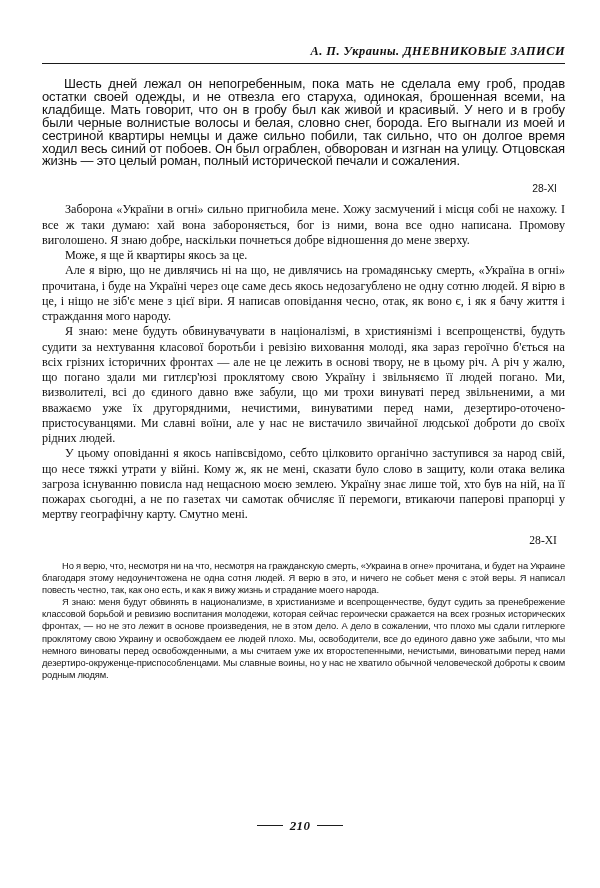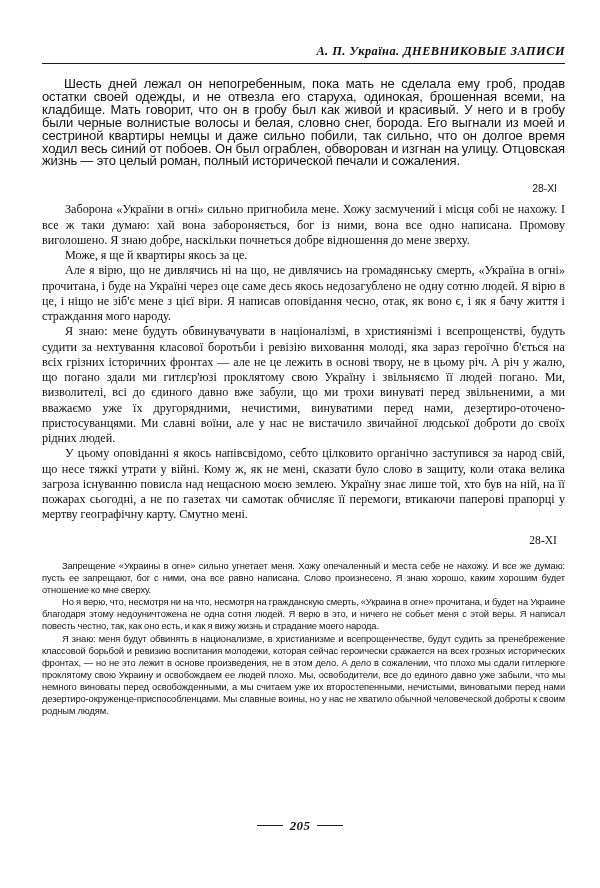--- a/index.html
+++ b/index.html
@@ -137,21 +137,21 @@
     margin: 0 7px;
   }
   .folio .num { letter-spacing: 0.4px; }
 </style>
 </head>
 <body>
 
 <div class="page">
 
   <div class="runhead">
-    <span class="runhead-text">А. П. Україна. ДНЕВНИКОВЫЕ ЗАПИСИ</span>
+    <span class="runhead-text">А. П. Украины. ДНЕВНИКОВЫЕ ЗАПИСИ</span>
     <div class="runhead-rule"></div>
   </div>
 
   <div class="column">
 
     <div class="block-ru-intro">
       <p>Шесть дней лежал он непогребенным, пока мать не сделала ему гроб, продав остатки своей одежды, и не отвезла его старуха, одинокая, брошенная всеми, на кладбище. Мать говорит, что он в гробу был как живой и красивый. У него и в гробу были черные волнистые волосы и белая, словно снег, борода. Его выгнали из моей и сестриной квартиры немцы и даже сильно побили, так сильно, что он долгое время ходил весь синий от побоев. Он был ограблен, обворован и изгнан на улицу. Отцовская жизнь — это целый роман, полный исторической печали и сожаления.</p>
     </div>
 
     <div class="gap-sm"></div>
@@ -162,24 +162,23 @@
       <p>Може, я ще й квартиры якось за це.</p>
       <p>Але я вірю, що не дивлячись ні на що, не дивлячись на громадянську смерть, «Україна в огні» прочитана, і буде на Україні через оце саме десь якось недозагублено не одну сотню людей. Я вірю в це, і ніщо не зіб'є мене з цієї віри. Я написав оповідання чесно, отак, як воно є, і як я бачу життя і страждання мого народу.</p>
       <p>Я знаю: мене будуть обвинувачувати в націоналізмі, в християнізмі і всепрощенстві, будуть судити за нехтування класової боротьби і ревізію виховання молоді, яка зараз героїчно б'ється на всіх грізних історичних фронтах — але не це лежить в основі твору, не в цьому річ. А річ у жалю, що погано здали ми гитлєр'юзі проклятому свою Україну і звільняємо її людей погано. Ми, визволителі, всі до єдиного давно вже забули, що ми трохи винуваті перед звільненими, а ми вважаємо уже їх другорядними, нечистими, винуватими перед нами, дезертиро-оточено-пристосуванцями. Ми славні воїни, але у нас не вистачило звичайної людської доброти до своїх рідних людей.</p>
       <p>У цьому оповіданні я якось напівсвідомо, себто цілковито органічно заступився за народ свій, що несе тяжкі утрати у війні. Кому ж, як не мені, сказати було слово в защиту, коли отака велика загроза існуванню повисла над нещасною моєю землею. Україну знає лише той, хто був на ній, на її пожарах сьогодні, а не по газетах чи самотак обчисляє її перемоги, втикаючи паперові прапорці у мертву географічну карту. Смутно мені.</p>
     </div>
 
     <div class="gap-xs"></div>
     <p class="dateline serif">28-XI</p>
 
     <div class="block-ru-trans">
-      <p>Запрещение «Украины в огне» сильно угнетает меня. Хожу опечаленный и места себе не нахожу. И все же думаю: пусть ее запрещают, бог с ними, она все равно написана. Слово произнесено. Я знаю хорошо, каким хорошим будет отношение ко мне сверху.</p>
       <p>Но я верю, что, несмотря ни на что, несмотря на гражданскую смерть, «Украина в огне» прочитана, и будет на Украине благодаря этому недоуничтожена не одна сотня людей. Я верю в это, и ничего не собьет меня с этой веры. Я написал повесть честно, так, как оно есть, и как я вижу жизнь и страдание моего народа.</p>
       <p>Я знаю: меня будут обвинять в национализме, в христианизме и всепрощенчестве, будут судить за пренебрежение классовой борьбой и ревизию воспитания молодежи, которая сейчас героически сражается на всех грозных исторических фронтах, — но не это лежит в основе произведения, не в этом дело. А дело в сожалении, что плохо мы сдали гитлерюге проклятому свою Украину и освобождаем ее людей плохо. Мы, освободители, все до единого давно уже забыли, что мы немного виноваты перед освобожденными, а мы считаем уже их второстепенными, нечистыми, виноватыми перед нами дезертиро-окруженце-приспособленцами. Мы славные воины, но у нас не хватило обычной человеческой доброты к своим родным людям.</p>
     </div>
 
   </div>
 
   <div class="folio">
-    <span class="dash"></span><span class="num">205</span><span class="dash"></span>
+    <span class="dash"></span><span class="num">210</span><span class="dash"></span>
   </div>
 
 </div>
 
 </body></html>

